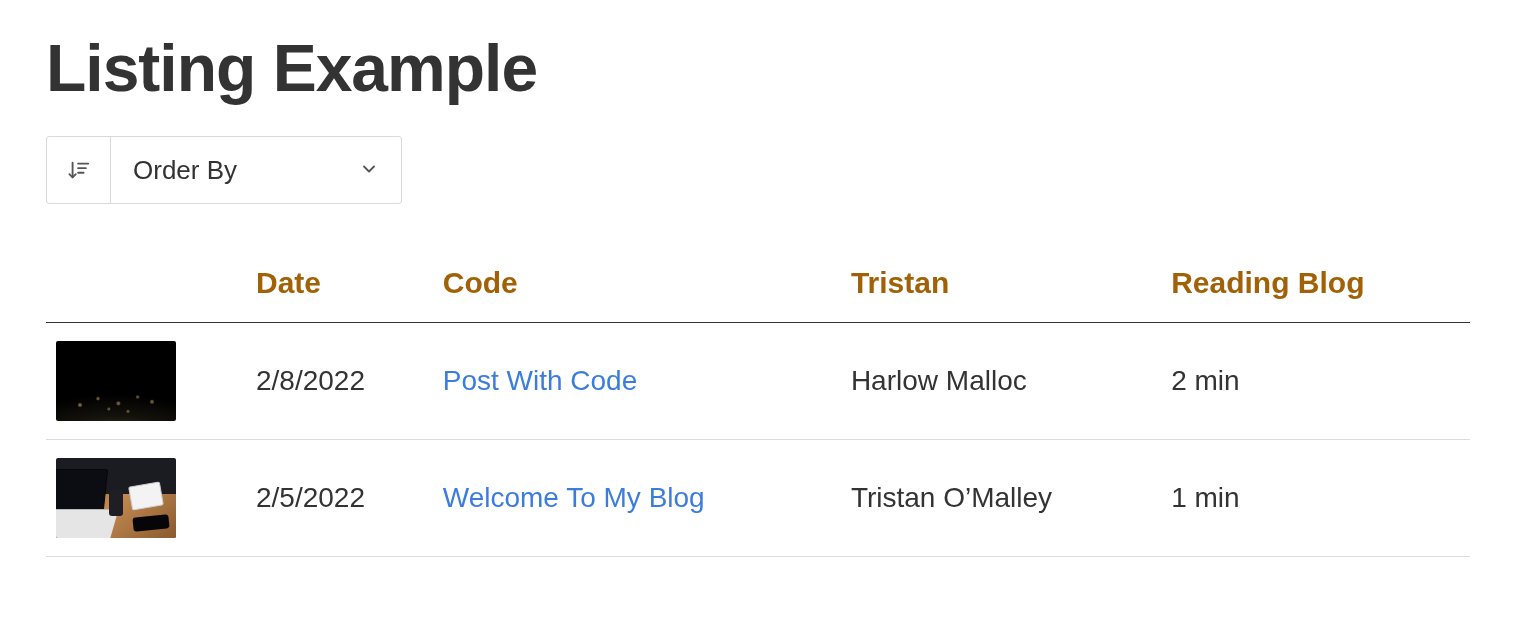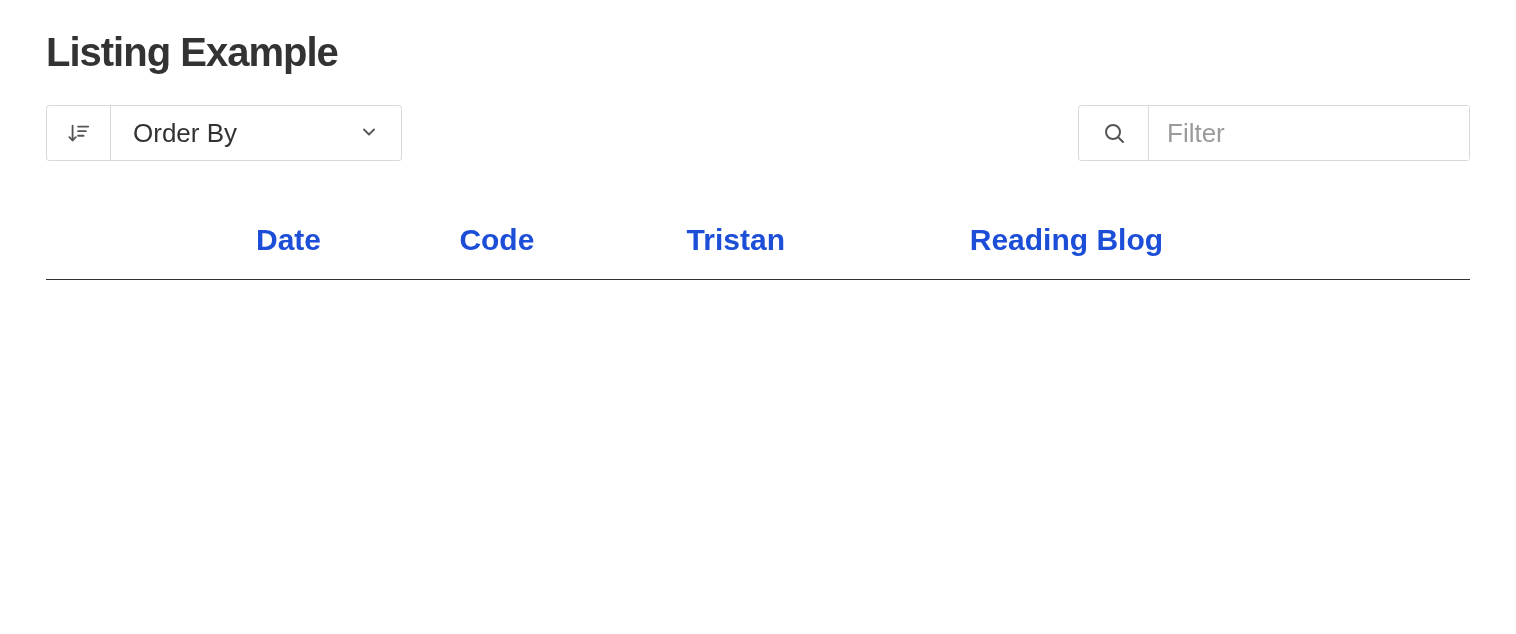--- a/index.html
+++ b/index.html
@@ -5,38 +5,38 @@
   * { box-sizing: border-box; }
   html, body { margin:0; padding:0; }
   body {
     font-family: "Segoe UI", "Helvetica Neue", Arial, sans-serif;
     color:#2a2a2a;
     background:#fff;
     width:1516px;
     padding: 20px 46px 40px 46px;
   }
   h1.page-title {
-    font-size:40px;
+    font-size:66px;
     font-weight:600;
     margin: 10px 0 30px 0;
     color:#333;
     letter-spacing:-1px;
   }
   .controls {
     display:flex;
     justify-content:space-between;
     align-items:stretch;
     margin-bottom: 48px;
   }
   .control-box {
     display:flex;
     align-items:stretch;
     border:1px solid #d9d9d9;
     border-radius:3px;
-    height:56px;
+    height:68px;
     background:#fff;
   }
   .icon-cell {
     width:64px;
     display:flex;
     align-items:center;
     justify-content:center;
     border-right:1px solid #d9d9d9;
     color:#555;
   }
@@ -67,21 +67,21 @@
 
   table.listing {
     width:100%;
     border-collapse:collapse;
     font-size:28px;
   }
   table.listing thead th {
     text-align:left;
     font-weight:700;
     font-size:30px;
-    color:#1d4ed8;
+    color:#a16207;
     padding: 14px 10px 22px 10px;
     border-bottom:1.5px solid #333;
   }
   table.listing tbody td {
     padding: 18px 10px;
     border-bottom:1px solid #ddd;
     vertical-align:middle;
     color:#333;
   }
   table.listing th.col-thumb, table.listing td.col-thumb { width:200px; }
@@ -165,36 +165,52 @@
     <div class="order-by">
       <span>Order By</span>
       <span class="chev">
         <svg width="20" height="20" viewBox="0 0 24 24" fill="none" stroke="currentColor" stroke-width="2.2" stroke-linecap="round" stroke-linejoin="round">
           <polyline points="6 9 12 15 18 9"></polyline>
         </svg>
       </span>
     </div>
   </div>
 
-  <div class="control-box filter-wrap">
-    <div class="icon-cell">
-      <svg width="24" height="24" viewBox="0 0 24 24" fill="none" stroke="currentColor" stroke-width="2" stroke-linecap="round" stroke-linejoin="round">
-        <circle cx="11" cy="11" r="7"></circle>
-        <line x1="21" y1="21" x2="16.2" y2="16.2"></line>
-      </svg>
-    </div>
-    <input class="filter-input" type="text" placeholder="Filter" style="">
-  </div>
 </div>
 
 <table class="listing">
   <thead>
     <tr>
       <th class="col-thumb"></th>
       <th>Date</th>
       <th>Code</th>
       <th>Tristan</th>
       <th>Reading Blog</th>
     </tr>
   </thead>
   <tbody id="listing-body">
+      <tr>
+        <td class="col-thumb">
+          <div class="thumb thumb-earth"></div>
+        </td>
+        <td>2/8/2022</td>
+        <td><a href="#" class="title-link">Post With Code</a></td>
+        <td>Harlow Malloc</td>
+        <td>2 min</td>
+      </tr>
+      <tr>
+        <td class="col-thumb">
+          <div class="thumb thumb-desk">
+            <div class="table"></div>
+            <div class="screen"></div>
+            <div class="laptop"></div>
+            <div class="cup"></div>
+            <div class="pad"></div>
+            <div class="phone"></div>
+          </div>
+        </td>
+        <td>2/5/2022</td>
+        <td><a href="#" class="title-link">Welcome To My Blog</a></td>
+        <td>Tristan O’Malley</td>
+        <td>1 min</td>
+      </tr>
     </tbody>
 </table>
 
 </body></html>

